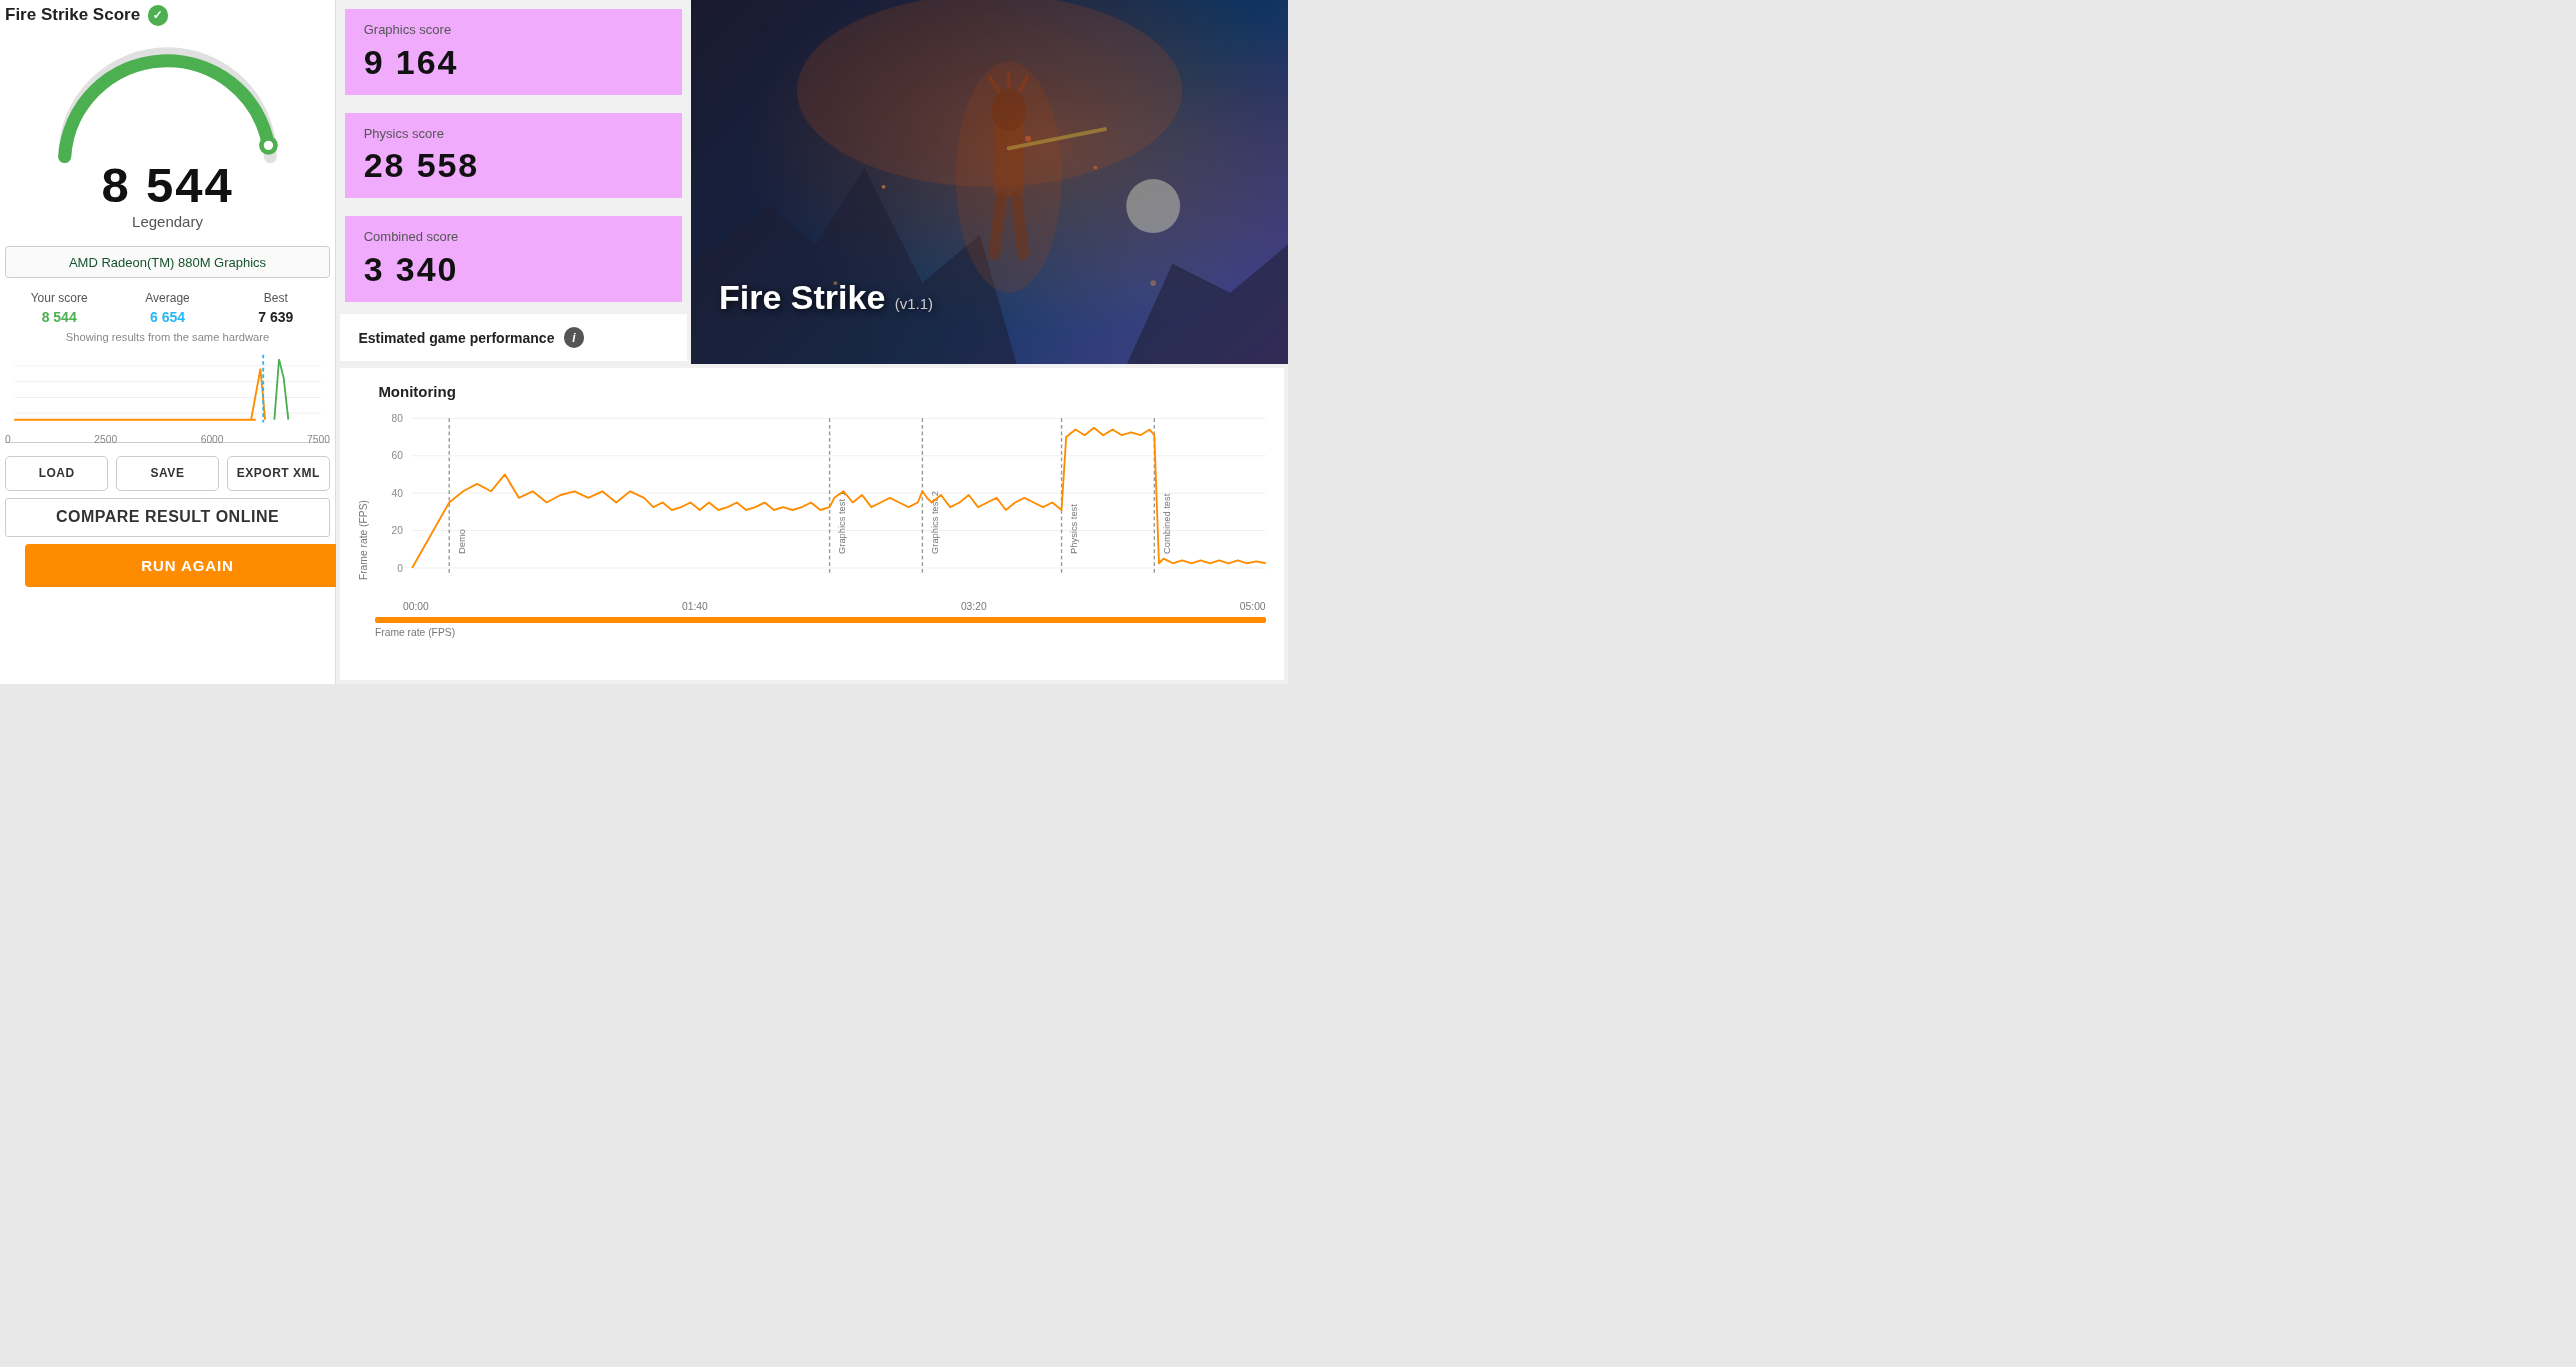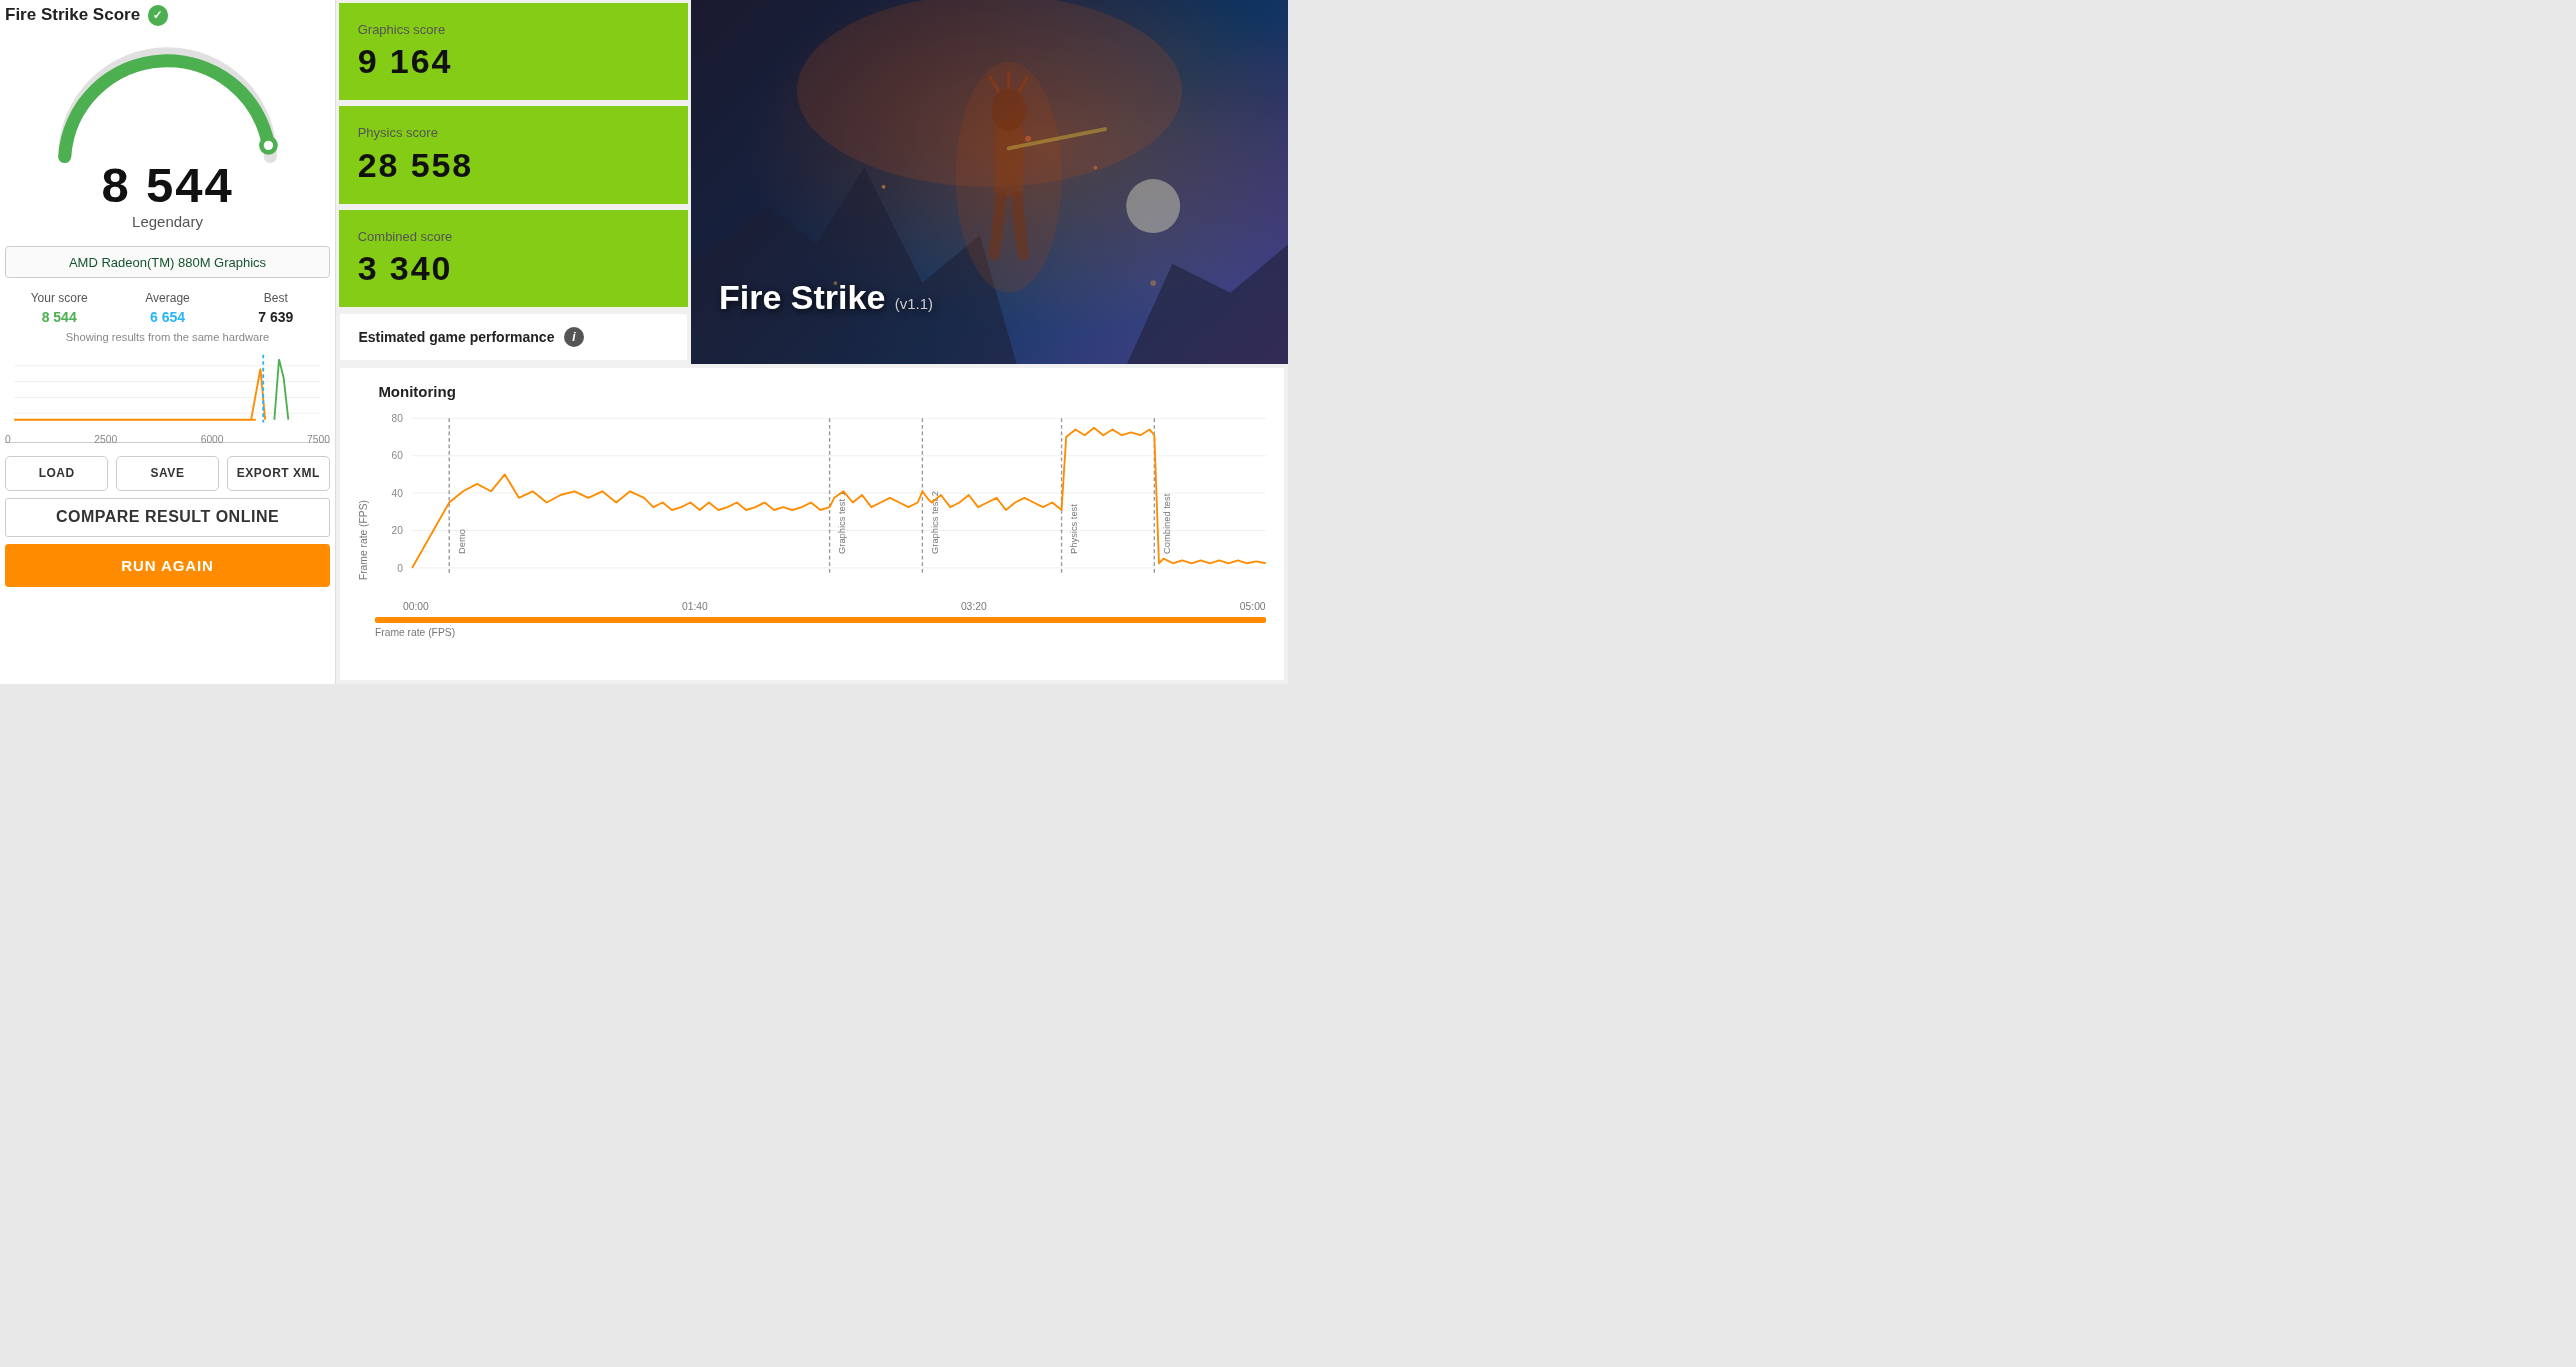--- a/index.html
+++ b/index.html
@@ -183,20 +183,21 @@
       padding: 13px 0;
       border: none;
       background: #ff8c00;
       font-size: 15px;
       font-weight: 700;
       color: #fff;
       cursor: pointer;
       border-radius: 3.7px;
       text-align: center;
       letter-spacing: 0.9px;
+      margin-left: 20px;
     }
 
     
     .right-panel {
       flex: 1;
       display: flex;
       flex-direction: column;
       background: #f0f0f0;
     }
 
@@ -208,22 +209,22 @@
 
     .scores-column {
       width: 355px;
       display: flex;
       flex-direction: column;
       background: #f0f0f0;
       flex-shrink: 0;
     }
 
     .score-card {
-      background: #84cc16;
-      margin: 3px;
+      background: #f0abfc;
+      margin: 9px;
       padding: 13px 18.7px;
       flex: 1;
       display: flex;
       flex-direction: column;
       justify-content: center;
     }
 
     .score-card-title {
       font-size: 13px;
       color: #555;

